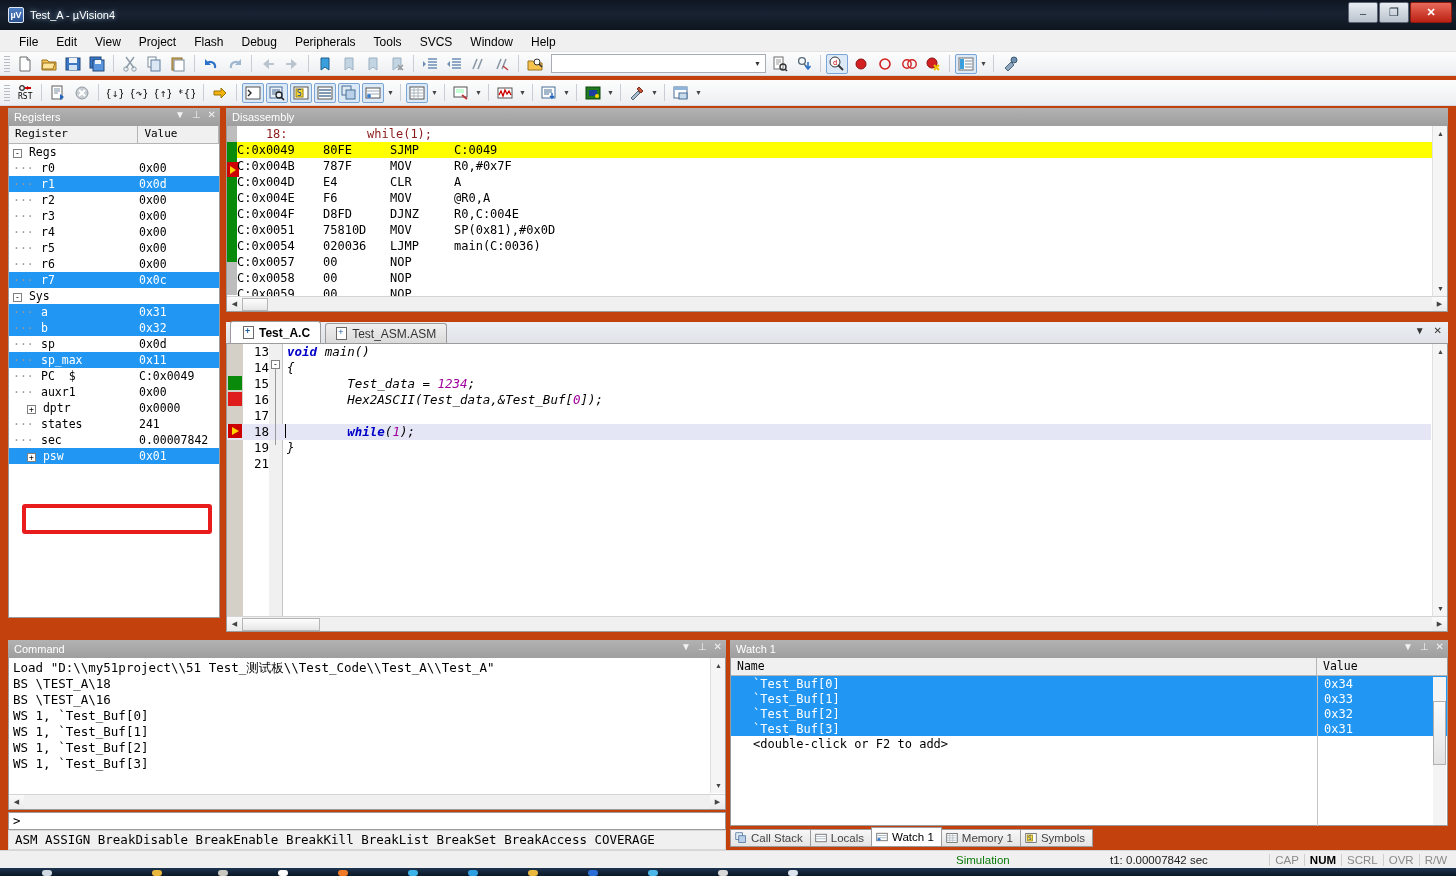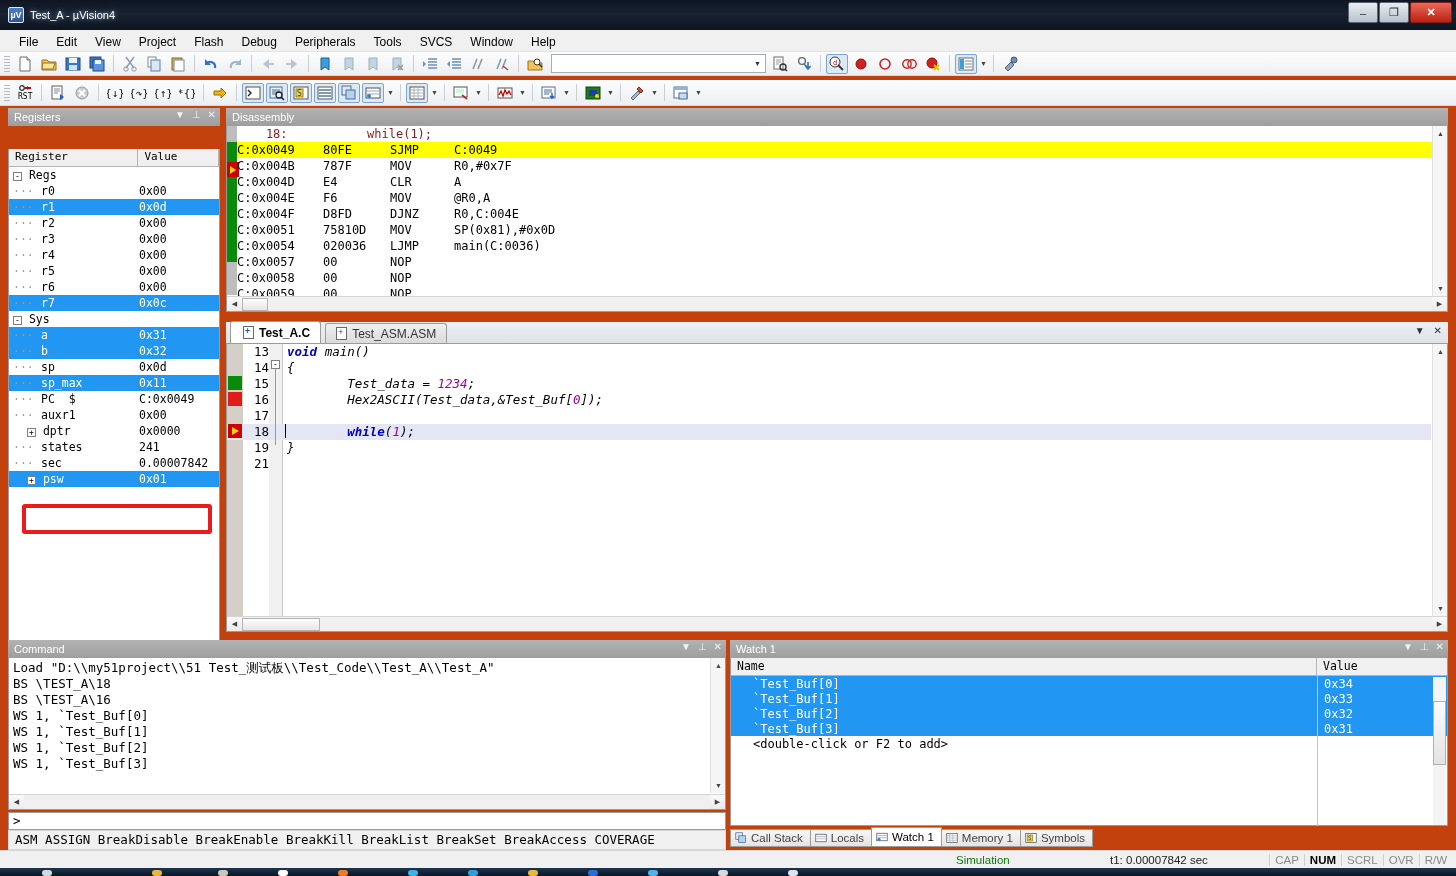--- a/index.html
+++ b/index.html
@@ -57,21 +57,21 @@
 
   
   .dock-title{ height:18px; background:linear-gradient(#b2b2b2,#9e9e9e);
     color:#fff; font-size:11px; padding:2px 6px; display:flex; align-items:center;
     position:relative; }
   .dock-title .ctrls{ position:absolute; right:4px; top:1px; display:flex; gap:7px;
     color:#f2f2f2; font-size:10px; }
 
   #regdock{ position:absolute; left:8px; top:108px; width:212px; height:528px; }
   #regbody{ position:absolute; left:0; top:18px; width:212px; height:492px;
-    background:#fff; border:1px solid #9b9b9b; border-top:none;margin-top:23px; }
+    background:#fff; border:1px solid #9b9b9b; border-top:none; }
   .regHead{ display:flex; height:18px; background:#f0f0f0;
     border-bottom:1px solid #b5b5b5; font-family:"DejaVu Sans Mono",monospace;
     font-size:11px; }
   .regHead div{ padding:1px 6px; border-right:1px solid #b5b5b5; color:#000; }
   .regHead .c1{ width:130px; } .regHead .c2{ width:81px; }
   .regRow{ display:flex; height:16px; font-family:"DejaVu Sans Mono",monospace;
     font-size:11.5px; align-items:center; color:#000; }
   .regRow.hl{ background:#2196f3; color:#fff; }
   .regRow .nm{ flex:1; padding-left:4px; white-space:pre; }
   .regRow .vl{ width:80px; }

